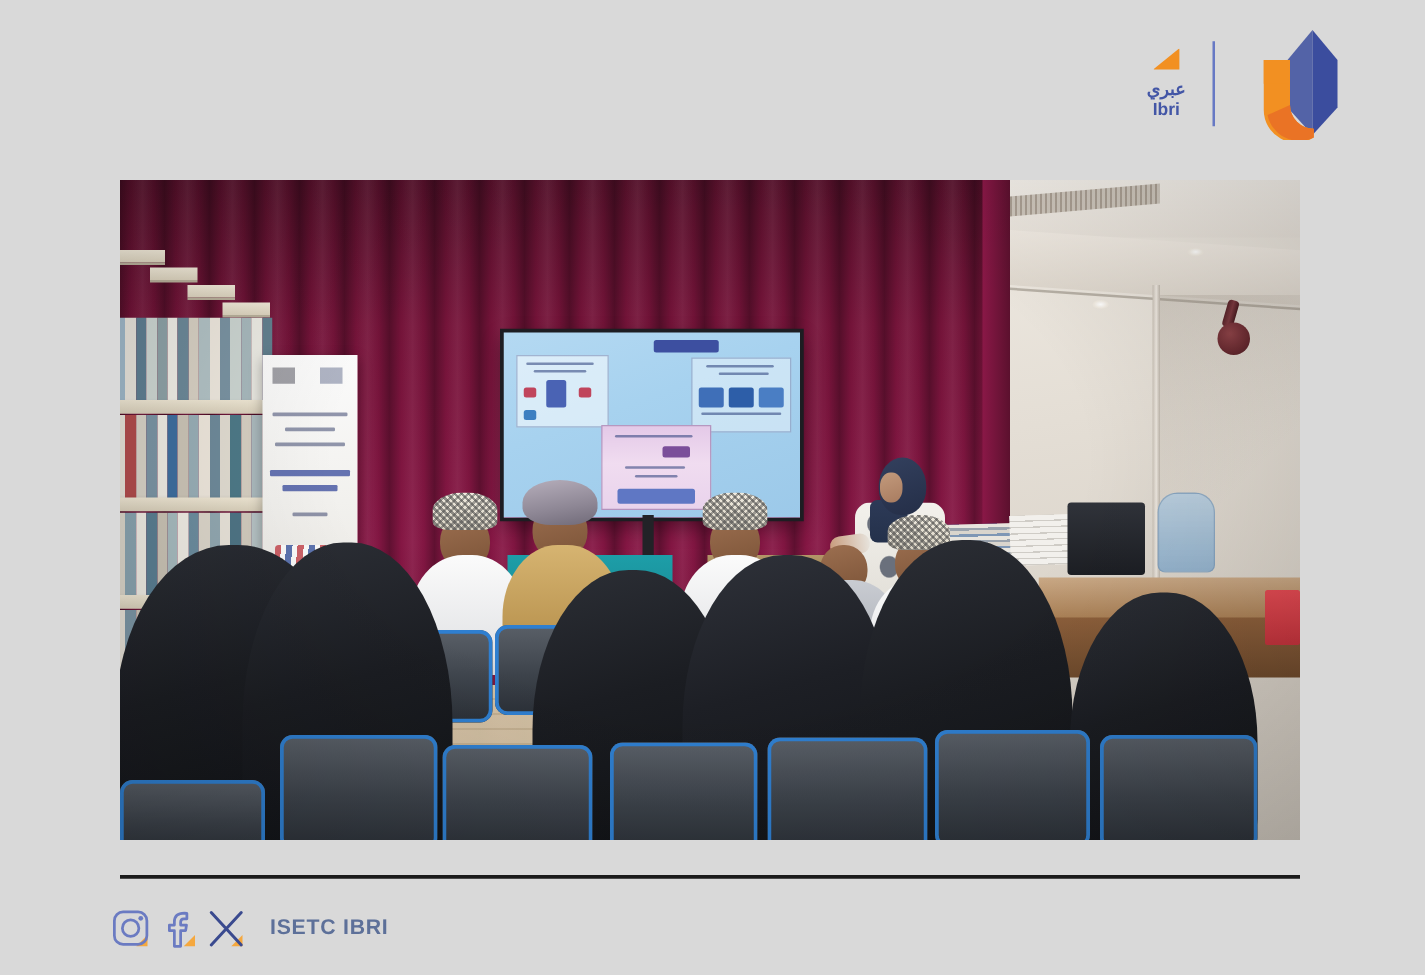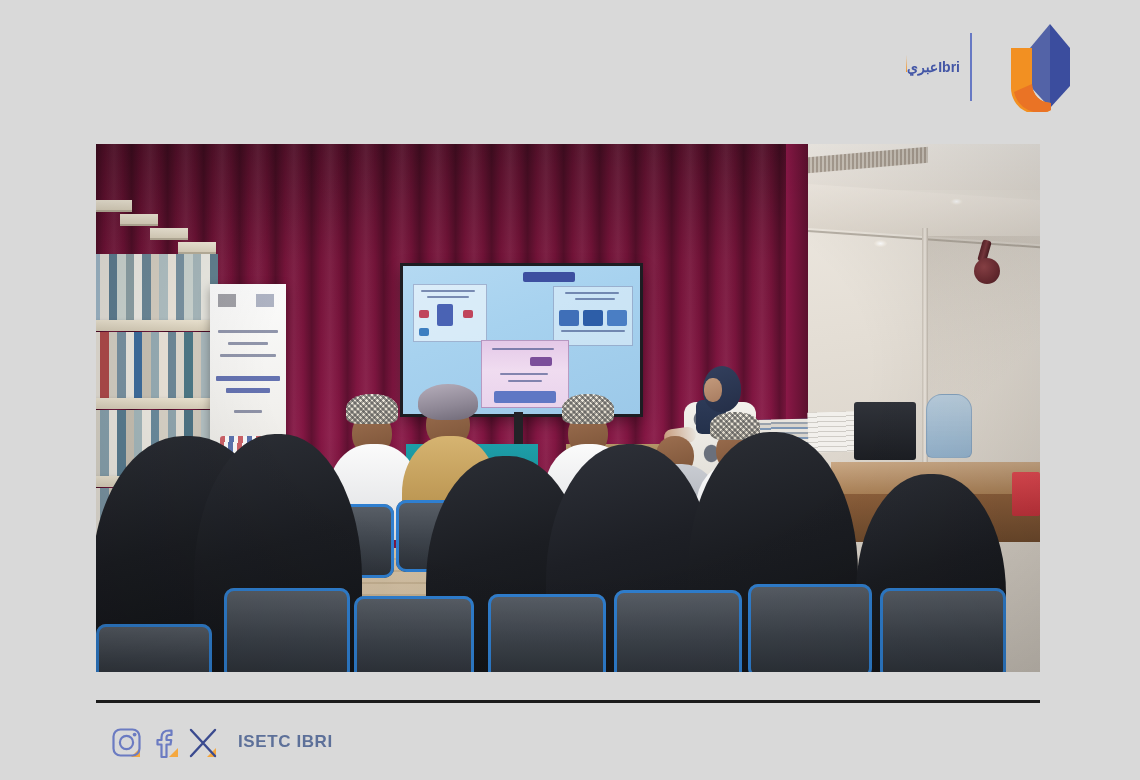--- a/index.html
+++ b/index.html
@@ -25,21 +25,21 @@
   .brand-lockup {
     position: absolute;
     right: 66px;
     top: 22px;
     display: flex;
     align-items: center;
     gap: 0px;
   }
   .campus-block {
     display: flex;
-    flex-direction: row;
+    flex-direction: column;
     align-items: center;
     justify-content: space-between;
     width: 54px;
     padding-right: 6px;
   }
   .campus-mark {
     width: 21px;
     height: 17px;
     background: #f29022;
     clip-path: polygon(100% 0%, 100% 100%, 0% 100%);
@@ -473,21 +473,21 @@
   .divider {
     position: absolute;
     left: 96px;
     top: 700px;
     width: 944px;
     height: 3px;
     background: #1b1b1b;
   }
   .footer {
     position: absolute;
-    left: 110px;
+    left: 88px;
     top: 726px;
     display: flex;
     align-items: center;
     gap: 10px;
   }
   .social-row {
     display: flex;
     align-items: flex-end;
     gap: 4px;
   }

